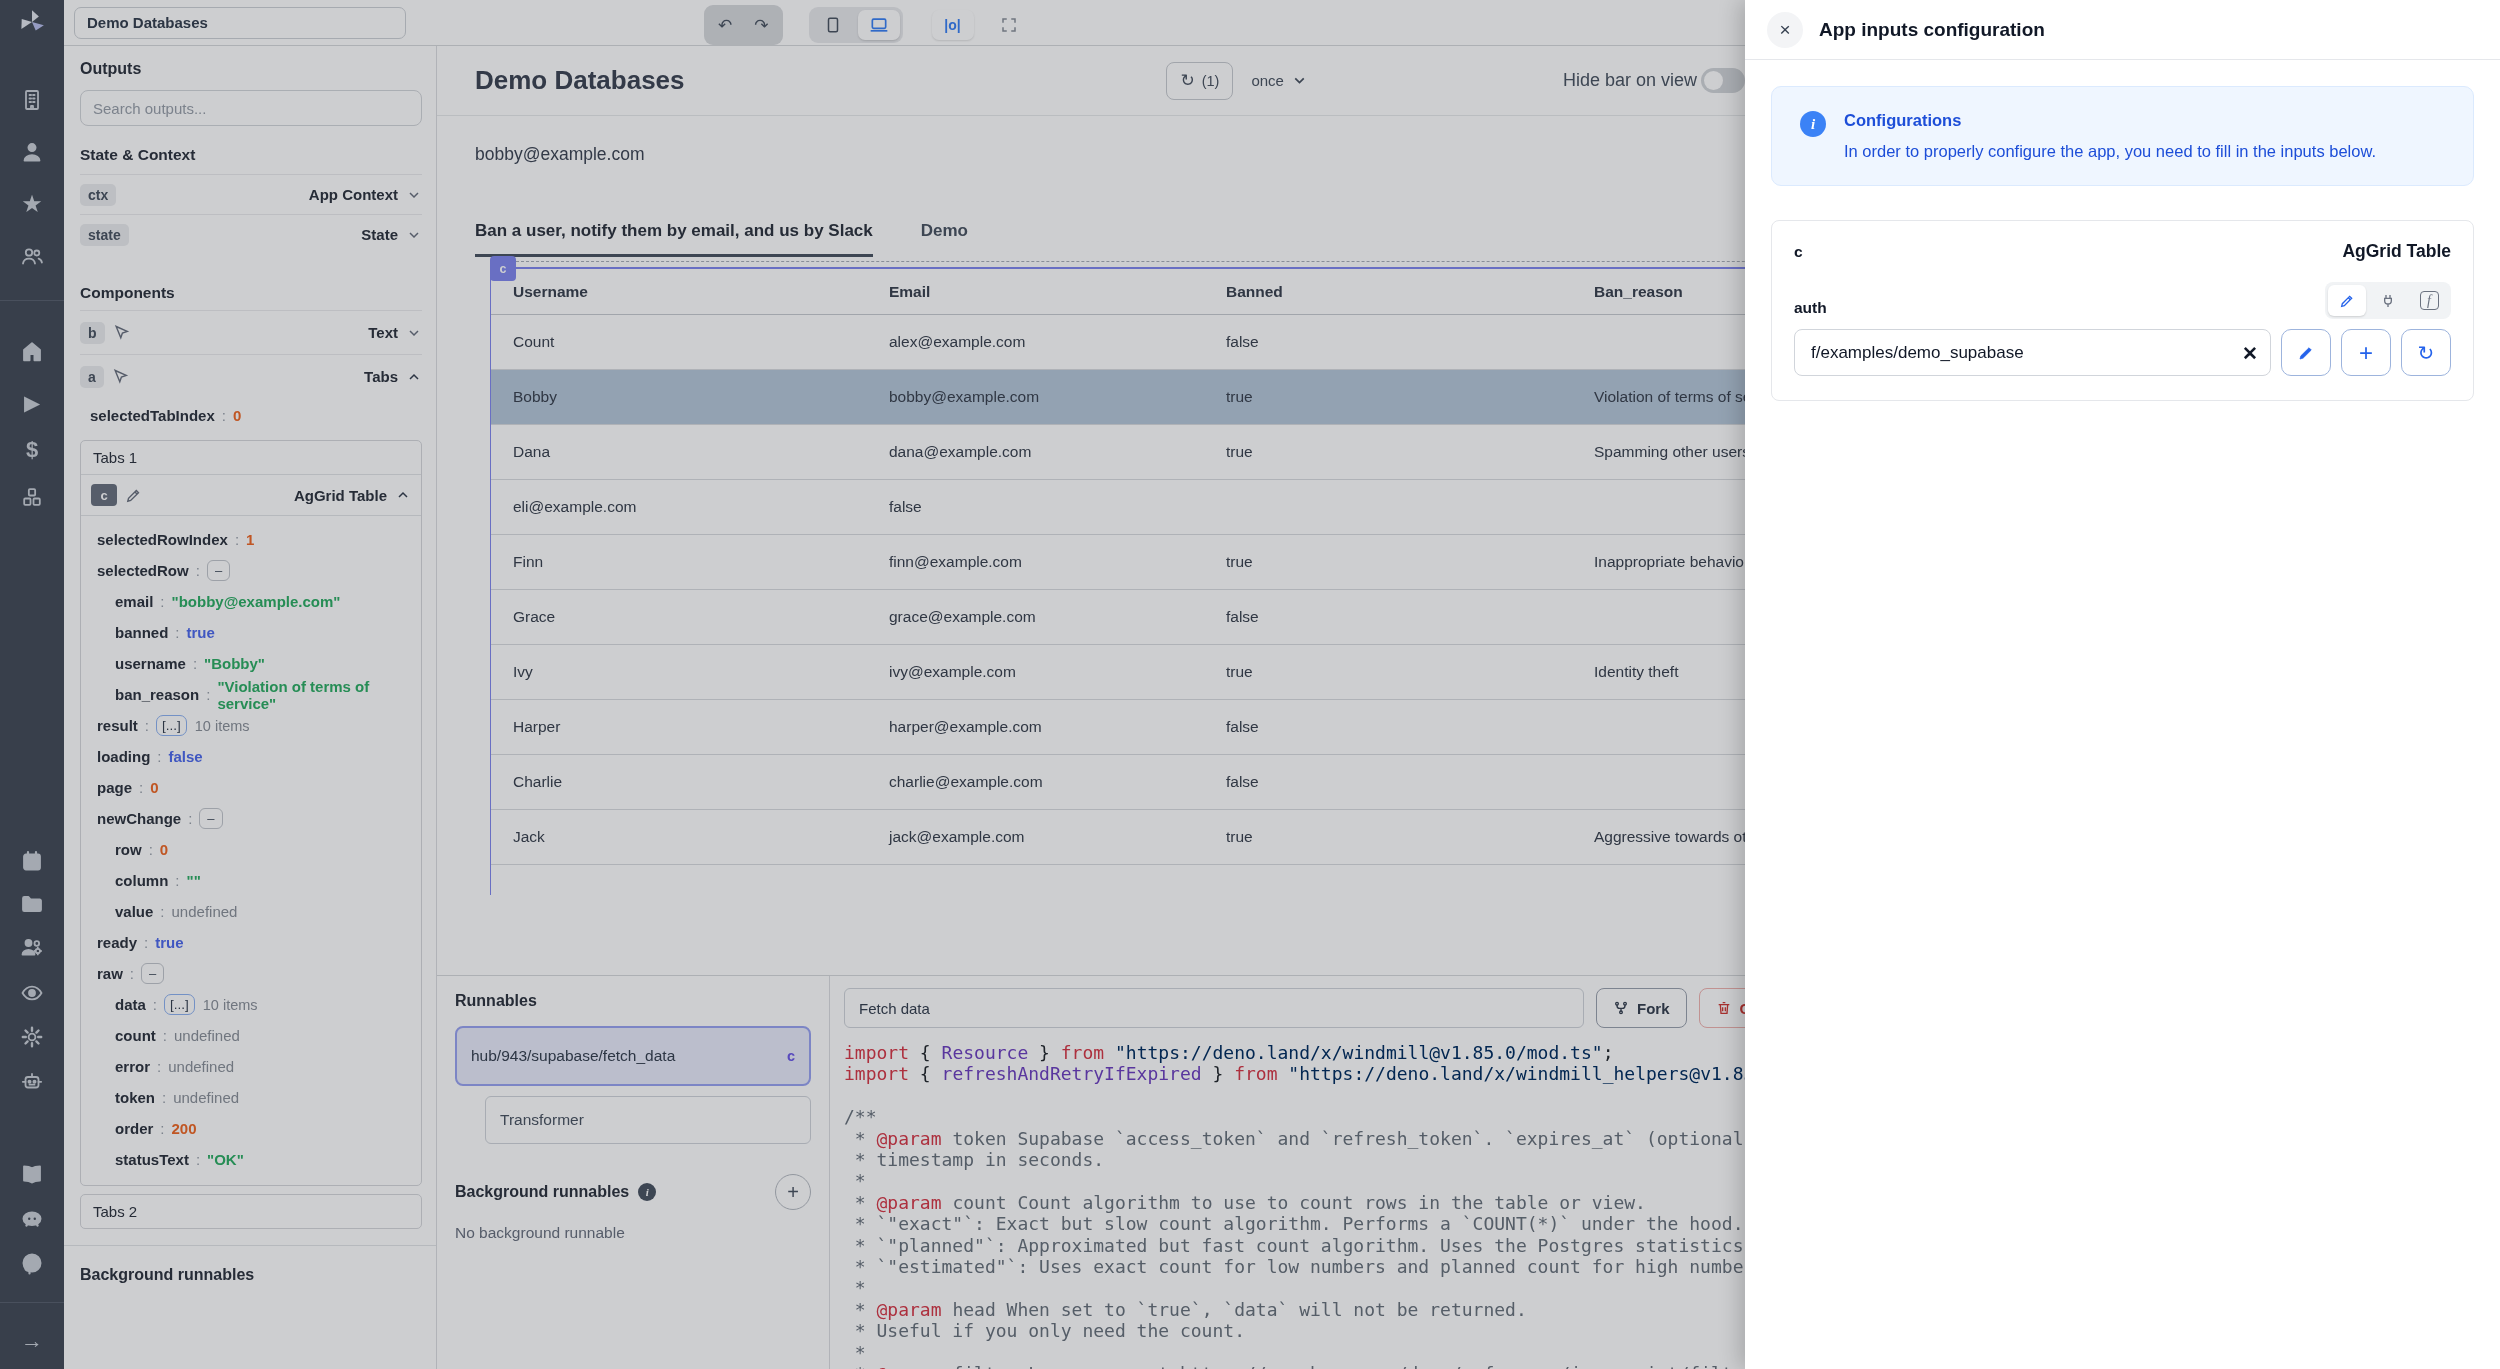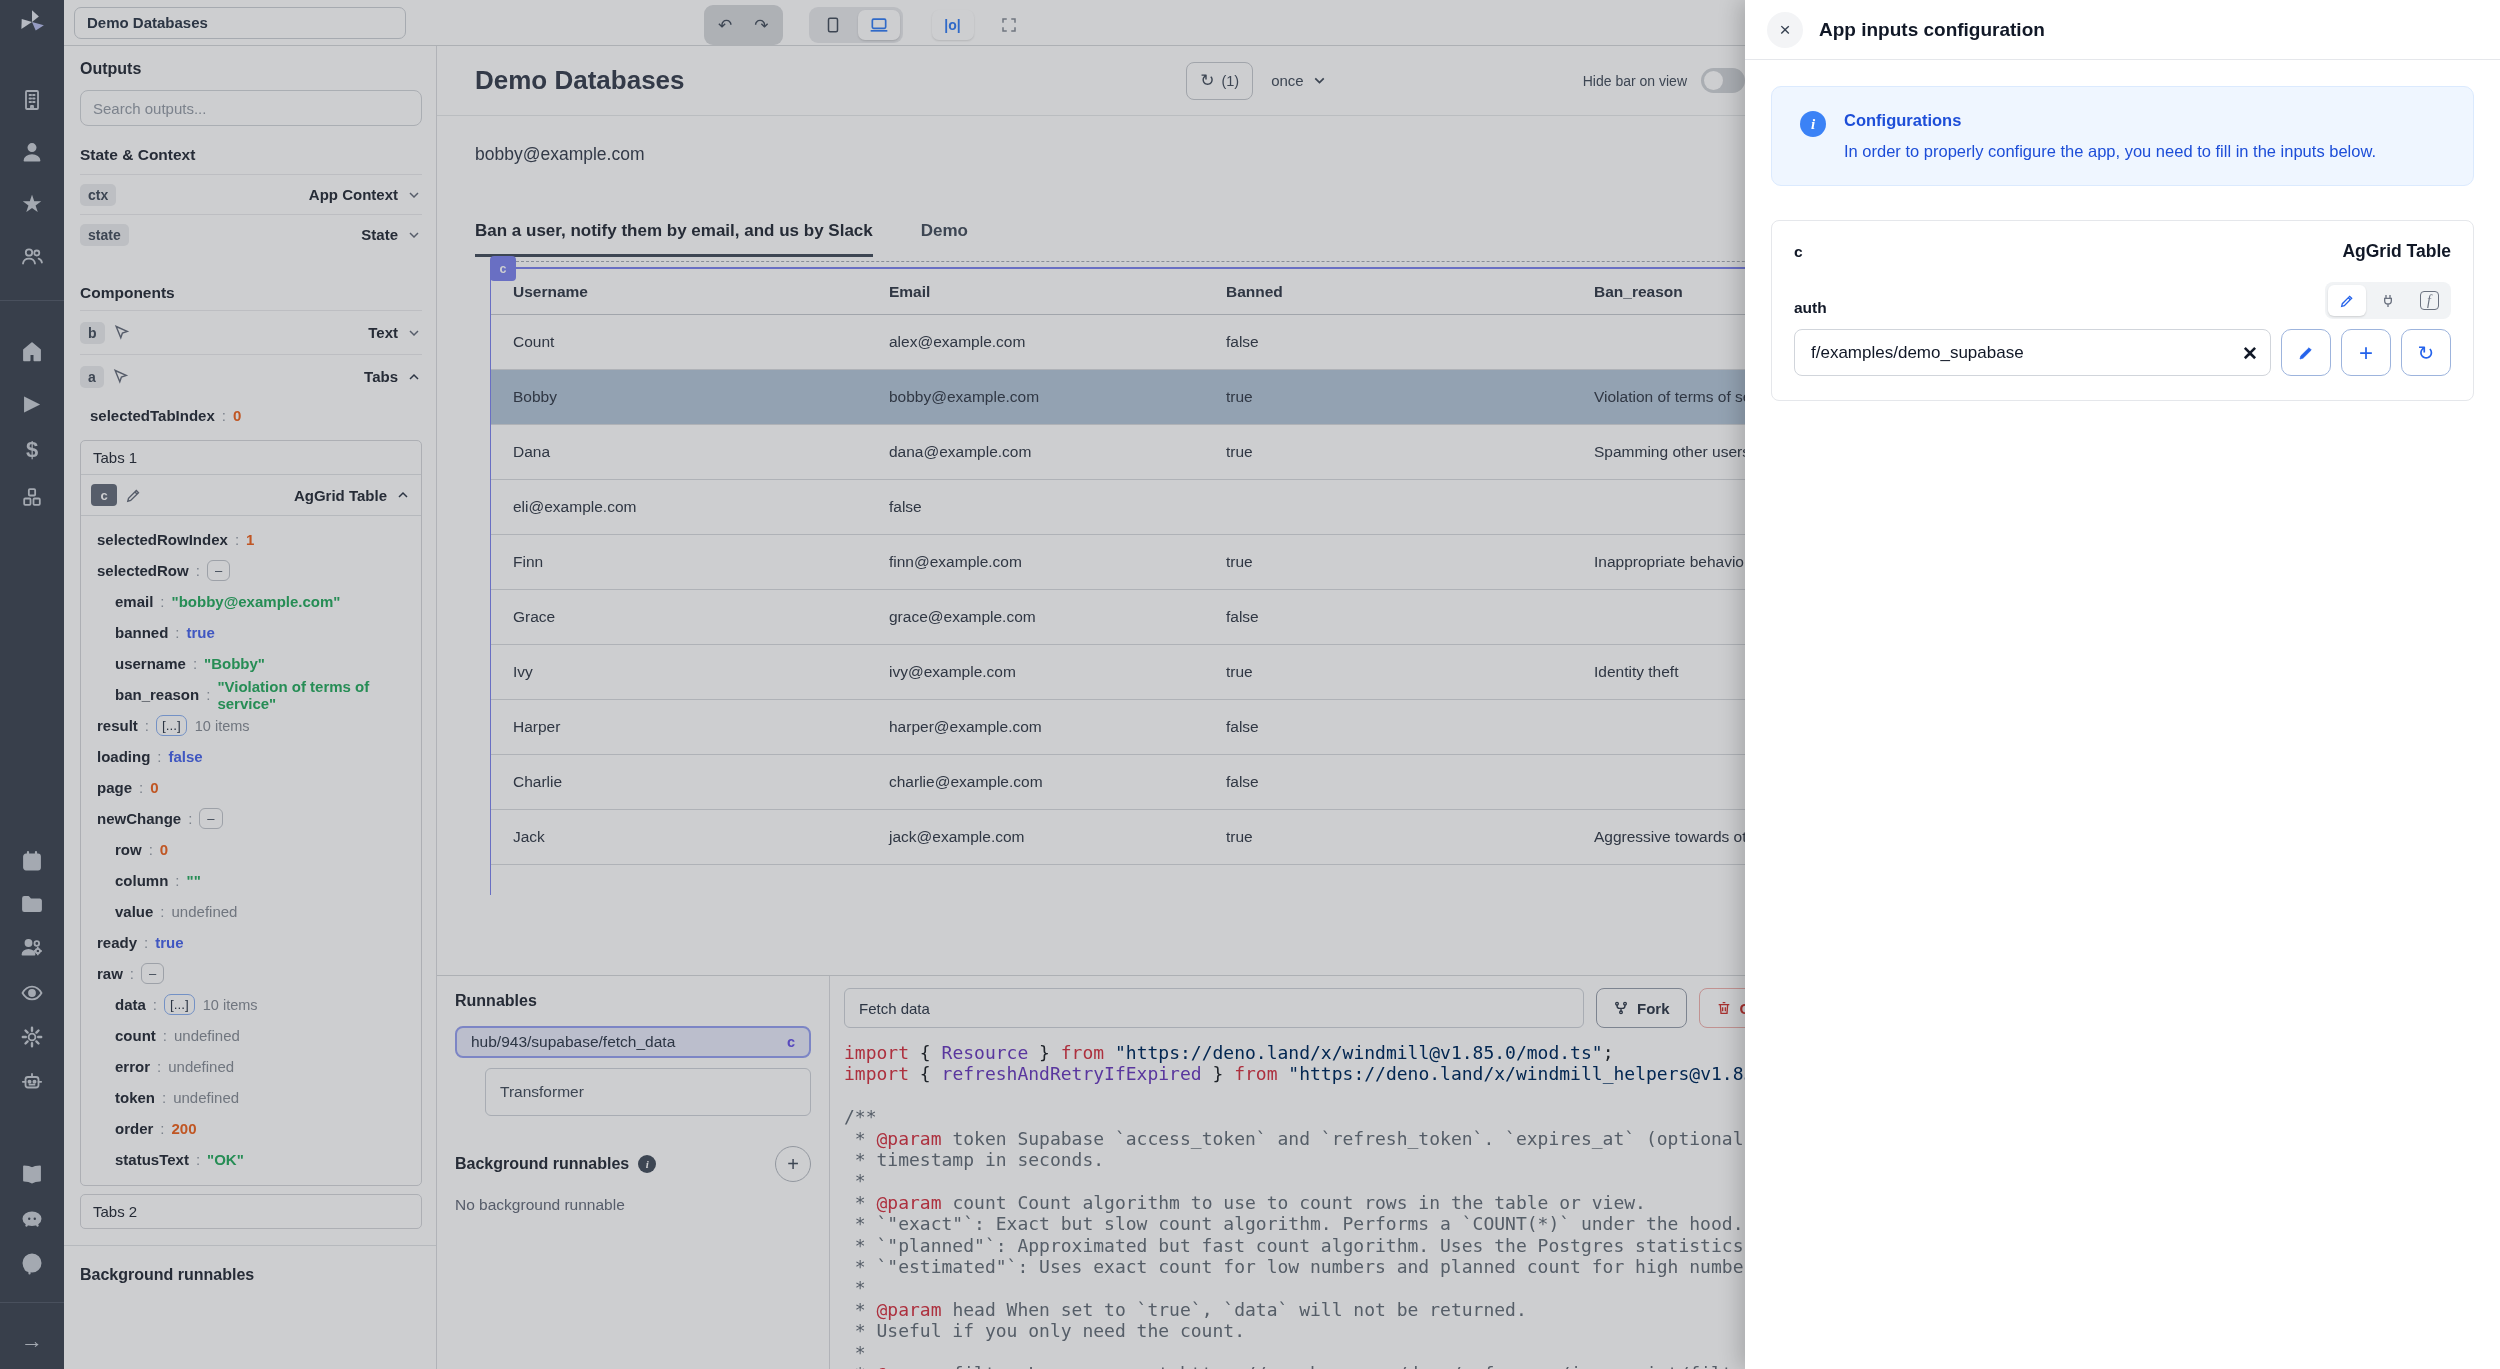--- a/index.html
+++ b/index.html
@@ -64,21 +64,21 @@
   .divider-h { border-top:1px solid #e3e5e8; margin:16px -16px 0 -16px; }
 
   
   .canvas { position:absolute; left:437px; top:46px; width:2063px; height:929px; background:#fff; }
   .canvas-header { width:1308px; height:70px; display:flex; align-items:center; padding-left:38px;
                    border-bottom:1px solid #e8eaec; }
   .canvas-title { font-size:26px; font-weight:800; color:#3f4756; }
   .refresh-box { margin-left:auto; display:flex; align-items:center; gap:7px; border:1px solid #c9ccd1;
                  border-radius:8px; height:38px; padding:0 13px; font-size:14.5px; color:#4b5563; cursor:pointer;}
   .once-dd { margin-left:18px; display:flex; align-items:center; gap:7px; font-size:15px; color:#4b5563; cursor:pointer;}
-  .hidebar { margin-left:255px; display:flex; align-items:center; gap:14px; font-size:14px; color:#4b5563; }
+  .hidebar { margin-left:255px; display:flex; align-items:center; gap:4px; font-size:18px; color:#4b5563; }
   .toggle-off { width:44px; height:25px; border-radius:13px; background:#d3d6da; position:relative; cursor:pointer;}
   .toggle-off::after { content:""; position:absolute; left:3px; top:3px; width:19px; height:19px; border-radius:50%; background:#fff;}
   .text-comp { margin:28px 0 0 38px; font-size:17.5px; color:#3f4756; }
   .tabs-bar { margin:56px 0 0 38px; display:flex; gap:48px; }
   .app-tab { font-size:17px; font-weight:600; color:#4b5563; padding-bottom:13px; cursor:pointer; }
   .app-tab.active { color:#2f3540; border-bottom:3px solid #4b5563; }
   .grid-table { margin:10px 0 0 53px; width:1560px; position:relative; border-top:2px solid #8289ef;
                 border-left:1px solid #8289ef; background:#fff; }
   .sel-dash { position:absolute; left:0; right:0; top:-8px; border-top:1px dashed #aab0b9; }
   .sel-badge { position:absolute; left:-1px; top:-13px; width:26px; height:25px; background:#8289ef; color:#fff;
@@ -89,21 +89,21 @@
   .t-head > div { display:flex; align-items:center; padding-left:22px; font-size:15.5px; font-weight:700; color:#3b4350; cursor:pointer;}
   .t-row { height:55px; border-bottom:1px solid #dadce0; cursor:pointer; }
   .t-row > div { display:flex; align-items:center; padding-left:22px; font-size:15.5px; color:#3b4350; white-space:nowrap; overflow:hidden;}
   .t-row.sel { background:#b7c8da; }
   .t-foot { height:30px; }
 
   
   .bottom-panel { position:absolute; left:437px; top:975px; width:2063px; height:394px; border-top:1px solid #d8dadd;
                   background:#fff; display:flex; }
   .run-col { width:393px; border-right:1px solid #dcdee1; padding:16px 18px 0 18px; flex:none; }
-  .run-item { margin-top:16px; height:32px; border:2px solid #9aa4f2; background:#e9ecfb; border-radius:8px;
+  .run-item { margin-top:16px; height:60px; border:2px solid #9aa4f2; background:#e9ecfb; border-radius:8px;
               display:flex; align-items:center; padding:0 14px; font-size:15.5px; color:#374151; cursor:pointer;}
   .run-item .rc { margin-left:auto; color:#6d5ae8; font-weight:700; font-size:14.5px; }
   .run-item2 { margin:10px 0 0 30px; height:48px; border:1px solid #d1d5db; border-radius:6px; display:flex;
                align-items:center; padding:0 14px; font-size:15.5px; color:#4b5563; cursor:pointer;}
   .bg-run-h { margin-top:30px; display:flex; align-items:center; gap:9px; }
   .info-dot { width:18px; height:18px; border-radius:50%; background:#4b5563; color:#fff; font-size:11px; font-weight:700;
               display:flex; align-items:center; justify-content:center; font-family:"Liberation Serif",serif; font-style:italic;}
   .plus-circle { margin-left:auto; width:36px; height:36px; border:1px solid #b7bcc3; border-radius:50%; color:#4b5563;
                  font-size:20px; display:flex; align-items:center; justify-content:center; cursor:pointer; }
   .no-bg { margin-top:14px; font-size:15.5px; color:#6b7280; }

